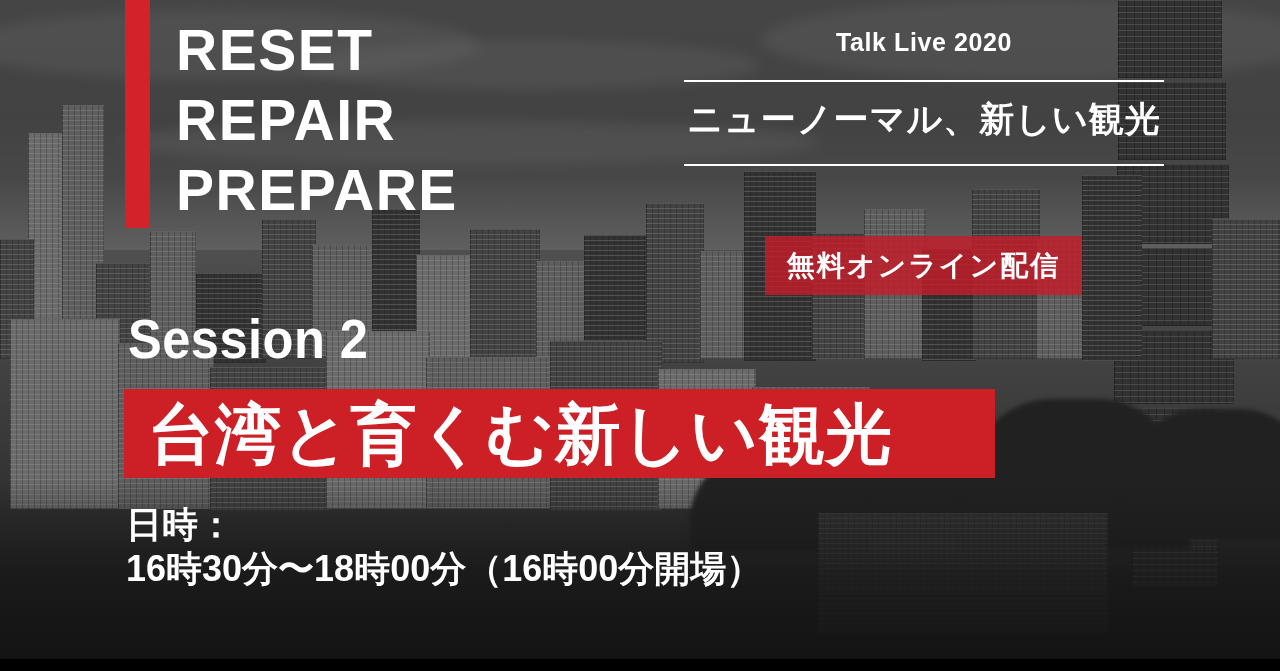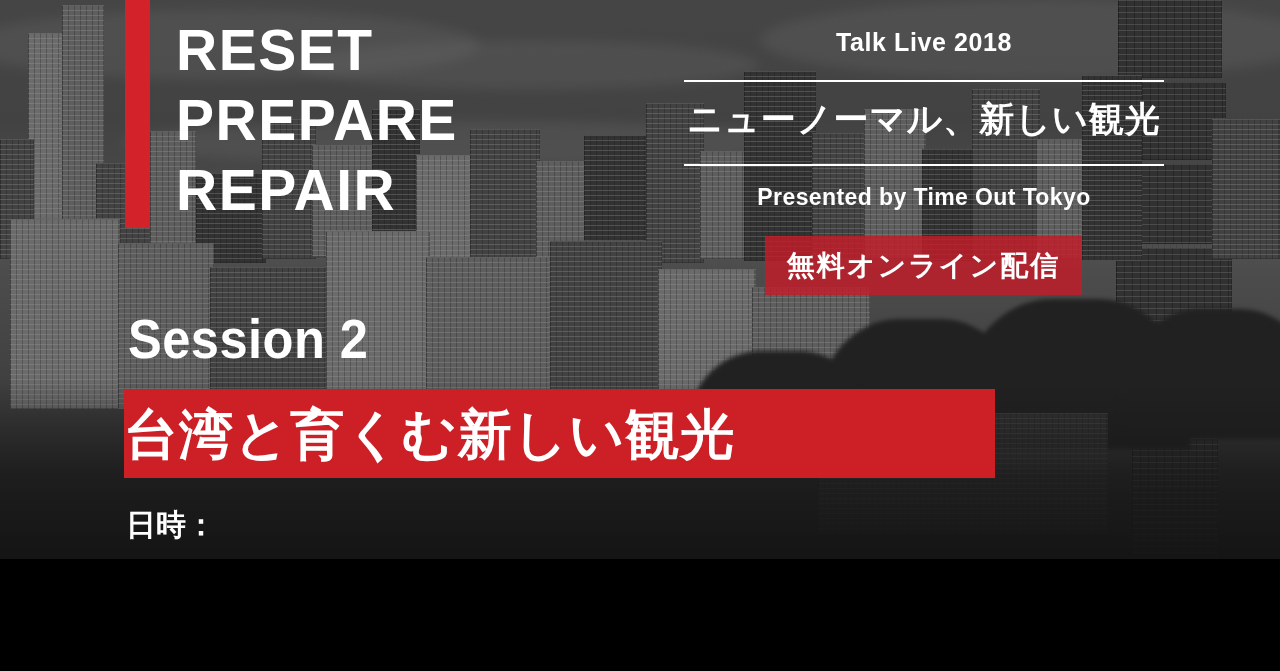--- a/index.html
+++ b/index.html
@@ -8,21 +8,21 @@
     padding: 0;
     background: #000;
   }
   body {
     font-family: "Liberation Sans", "DejaVu Sans", sans-serif;
   }
 
   .banner {
     position: relative;
     width: 1280px;
-    height: 559px;
+    height: 659px;
     overflow: hidden;
     background: #4a4a4a;
   }
 
   
   .bg {
     position: absolute;
     inset: 0;
     overflow: hidden;
     filter: grayscale(100%);
@@ -217,35 +217,35 @@
     left: 124px;
     top: 389px;
     width: 871px;
     height: 89px;
     background: #cc1f26;
     display: flex;
     align-items: center;
   }
   .title-text {
     color: #ffffff;
-    font-size: 54px;
+    font-size: 66px;
     font-weight: 700;
     letter-spacing: 1px;
     line-height: 1;
-    padding-left: 0;
+    padding-left: 24px;
     white-space: nowrap;
   }
 
   
   .details {
     position: absolute;
     left: 126px;
     top: 503px;
     color: #ffffff;
-    font-size: 30px;
+    font-size: 36px;
     font-weight: 700;
     line-height: 44px;
   }
   .detail-row {
     display: flex;
     align-items: baseline;
     white-space: nowrap;
   }
   .detail-label {
     width: 126px;
@@ -323,44 +323,44 @@
   </div>
 
   <div class="overlay"></div>
 
   <div class="content">
 
     <div class="red-bar"></div>
 
     <div class="slogan">
       <div class="slogan-line">RESET</div>
+      <div class="slogan-line">REPAIR</div>
       <div class="slogan-line">PREPARE</div>
-      <div class="slogan-line">REPAIR</div>
     </div>
 
     <div class="tr-block">
-      <div class="talk-live">Talk Live 2018</div>
+      <div class="talk-live">Talk Live 2020</div>
       <div class="rule"></div>
       <div class="theme">ニューノーマル、新しい観光</div>
       <div class="rule"></div>
-      <div class="presented">Presented by Time Out Tokyo</div>
     </div>
 
     <div class="badge">
       <span class="badge-label">無料オンライン配信</span>
     </div>
 
     <div class="session">Session 2</div>
 
     <div class="title-bar">
       <span class="title-text">台湾と育くむ新しい観光</span>
     </div>
 
     <div class="details">
       <div class="detail-row">
         <span class="detail-label">日時：</span>
       </div>
       <div class="detail-row">
+        <span class="detail-value">16時30分〜18時00分（16時00分開場）</span>
       </div>
     </div>
 
   </div>
 </div>
 
 </body></html>

